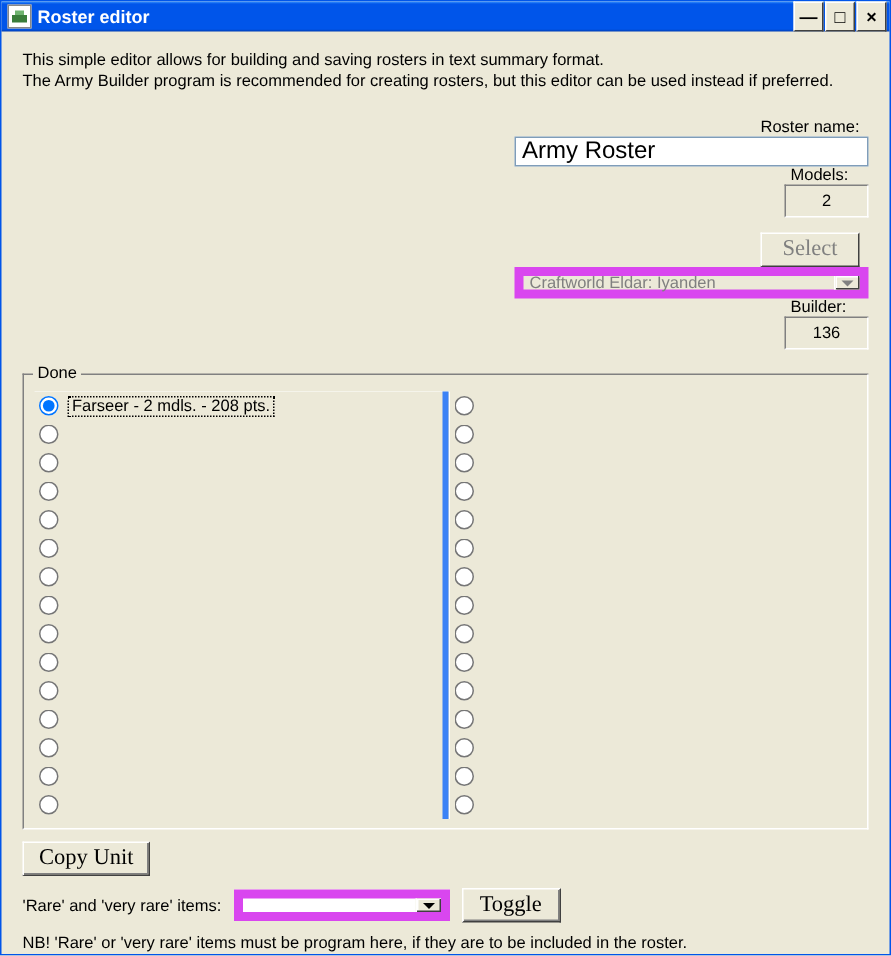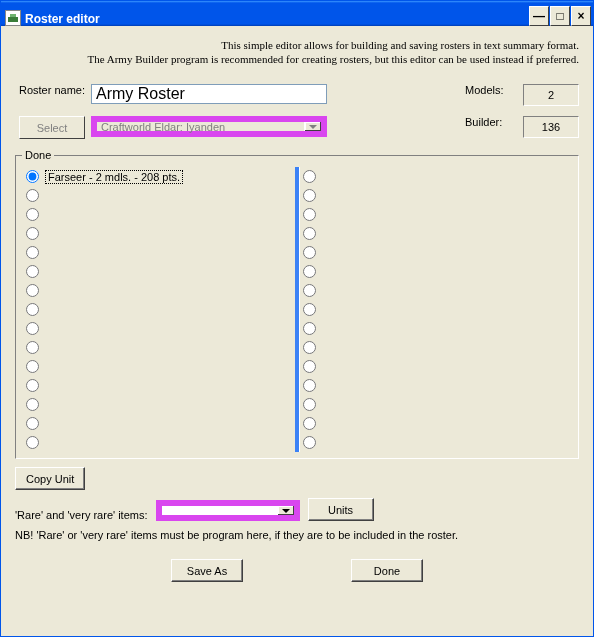--- a/index.html
+++ b/index.html
@@ -18,21 +18,21 @@
     height: 637px;
     border: 1px solid #0055ea;
     background: #ece9d8;
     display: flex;
     flex-direction: column;
   }
   .titlebar {
     height: 25px;
     background: linear-gradient(to bottom, #3a95ff 0%, #0055ea 8%, #0055ea 92%, #003db2 100%);
     display: flex;
-    align-items: flex-end;
+    align-items: center;
     padding: 0 2px 0 4px;
     color: #fff;
   }
   .title-icon {
     width: 16px;
     height: 16px;
     background: #fff;
     border: 1px solid #888;
     margin-right: 4px;
     display: inline-flex;
@@ -61,29 +61,29 @@
     font-weight: bold;
     color: #000;
     cursor: default;
   }
   .client {
     flex: 1;
     padding: 12px 14px 14px 14px;
     position: relative;
   }
   .intro {
-    text-align: right;
+    text-align: left;
     line-height: 14px;
     margin-bottom: 18px;
-    font-family: Liberation Serif, serif;
   }
   .row {
     display: flex;
-    align-items: flex-start;
+    align-items: flex-end;
     margin-bottom: 10px;
+    flex-direction: column;
   }
   .label-col {
     width: 76px;
     padding-left: 4px;
   }
   .input-text {
     height: 20px;
     width: 236px;
     border: 1px solid #7f9db9;
     background: #fff;
@@ -109,22 +109,22 @@
     margin-left: 6px;
   }
   .btn {
     height: 23px;
     min-width: 66px;
     background: #ece9d8;
     border: 1px solid #404040;
     border-top-color: #fff;
     border-left-color: #fff;
     box-shadow: inset -1px -1px 0 #808080, inset 1px 1px 0 #ece9d8;
-    font-family: Liberation Sans, sans-serif;
-    font-size: 11px;
+    font-family: Liberation Serif, serif;
+    font-size: 15px;
     padding: 0 10px;
     cursor: default;
   }
   .btn.disabled { color: #808080; box-shadow: none; }
   .combo {
     display: inline-flex;
     height: 21px;
     width: 236px;
     border: 6px solid #d946ef;
     background: #fff;
@@ -189,21 +189,21 @@
     height: 13px;
   }
   .unit-label {
     border: 1px dotted transparent;
     padding: 0 2px;
     white-space: nowrap;
   }
   .unit-label.focused { border-color: #000; }
   .rare-row {
     display: flex;
-    align-items: flex-end;
+    align-items: center;
     gap: 8px;
     margin-top: 8px;
   }
   .rare-combo { width: 144px; }
   .note { margin-top: 8px; }
   .bottom-btns {
     display: flex;
     justify-content: center;
     gap: 108px;
     margin-top: 18px;
@@ -366,21 +366,21 @@
     <div>
       <button class="btn">Copy Unit</button>
     </div>
 
     <div class="rare-row">
       <span>'Rare' and 'very rare' items:</span>
       <div class="combo enabled rare-combo">
         <div class="combo-text"></div>
         <div class="combo-btn"></div>
       </div>
-      <button class="btn">Units</button>
+      <button class="btn">Toggle</button>
     </div>
 
     <div class="note">NB! 'Rare' or 'very rare' items must be program here, if they are to be included in the roster.</div>
 
     <div class="bottom-btns">
       <button class="btn wide">Save As</button>
       <button class="btn wide">Done</button>
     </div>
   </div>
 </div>

